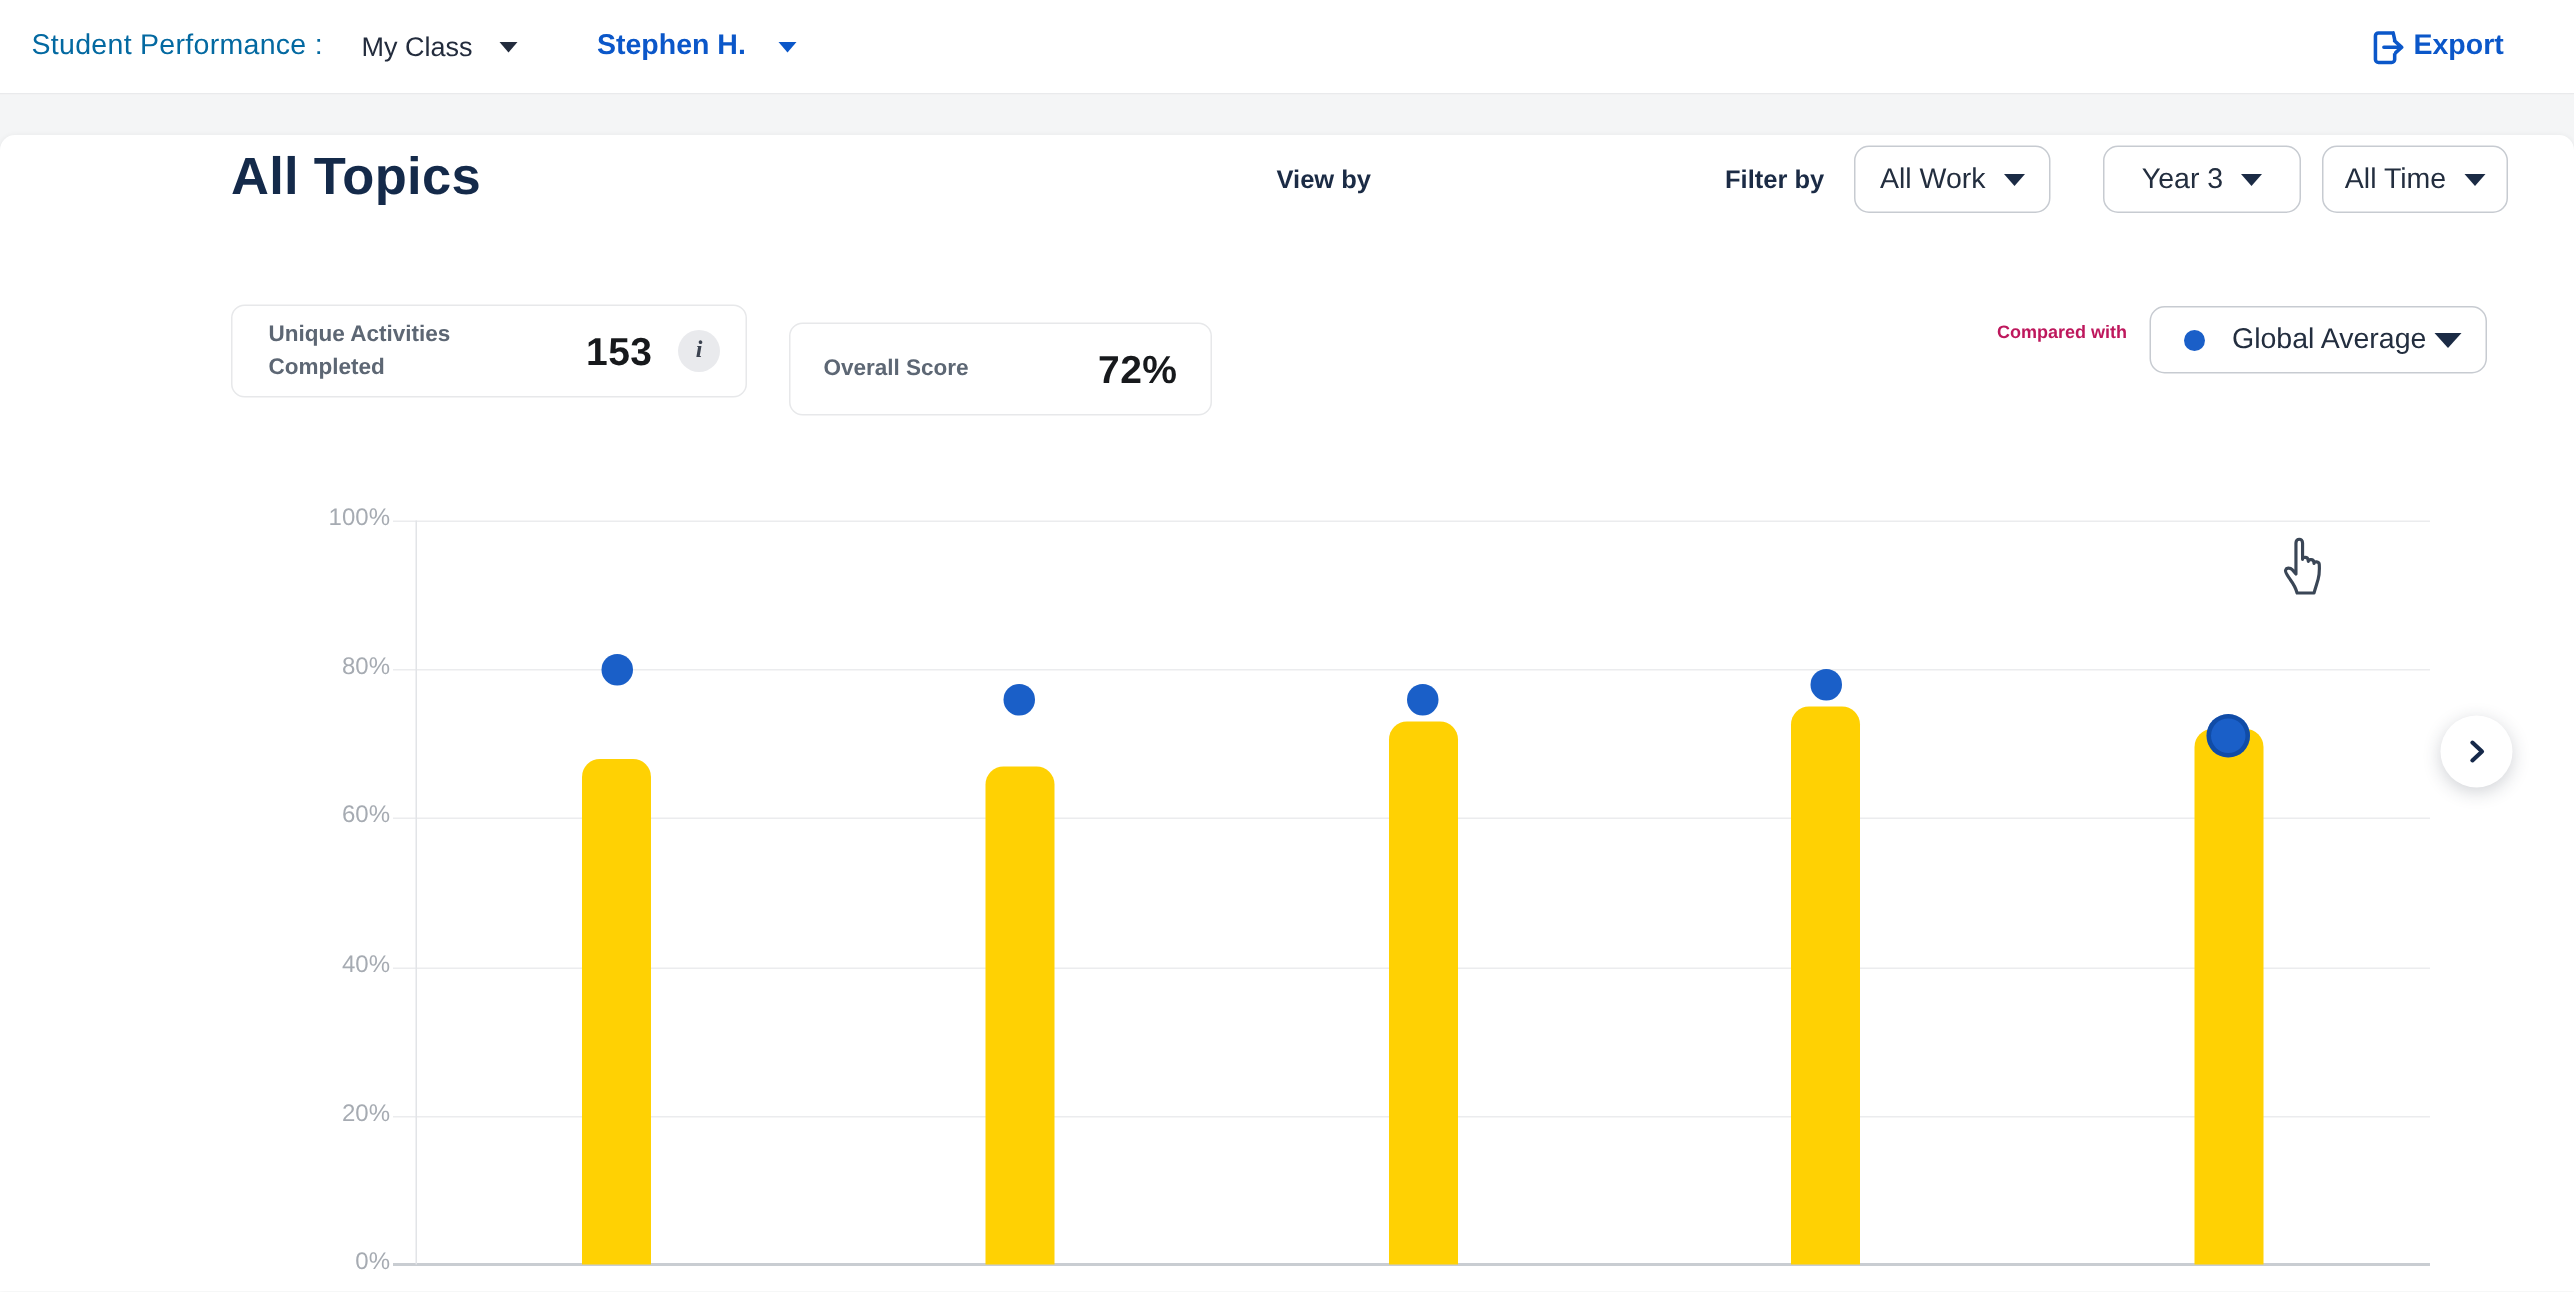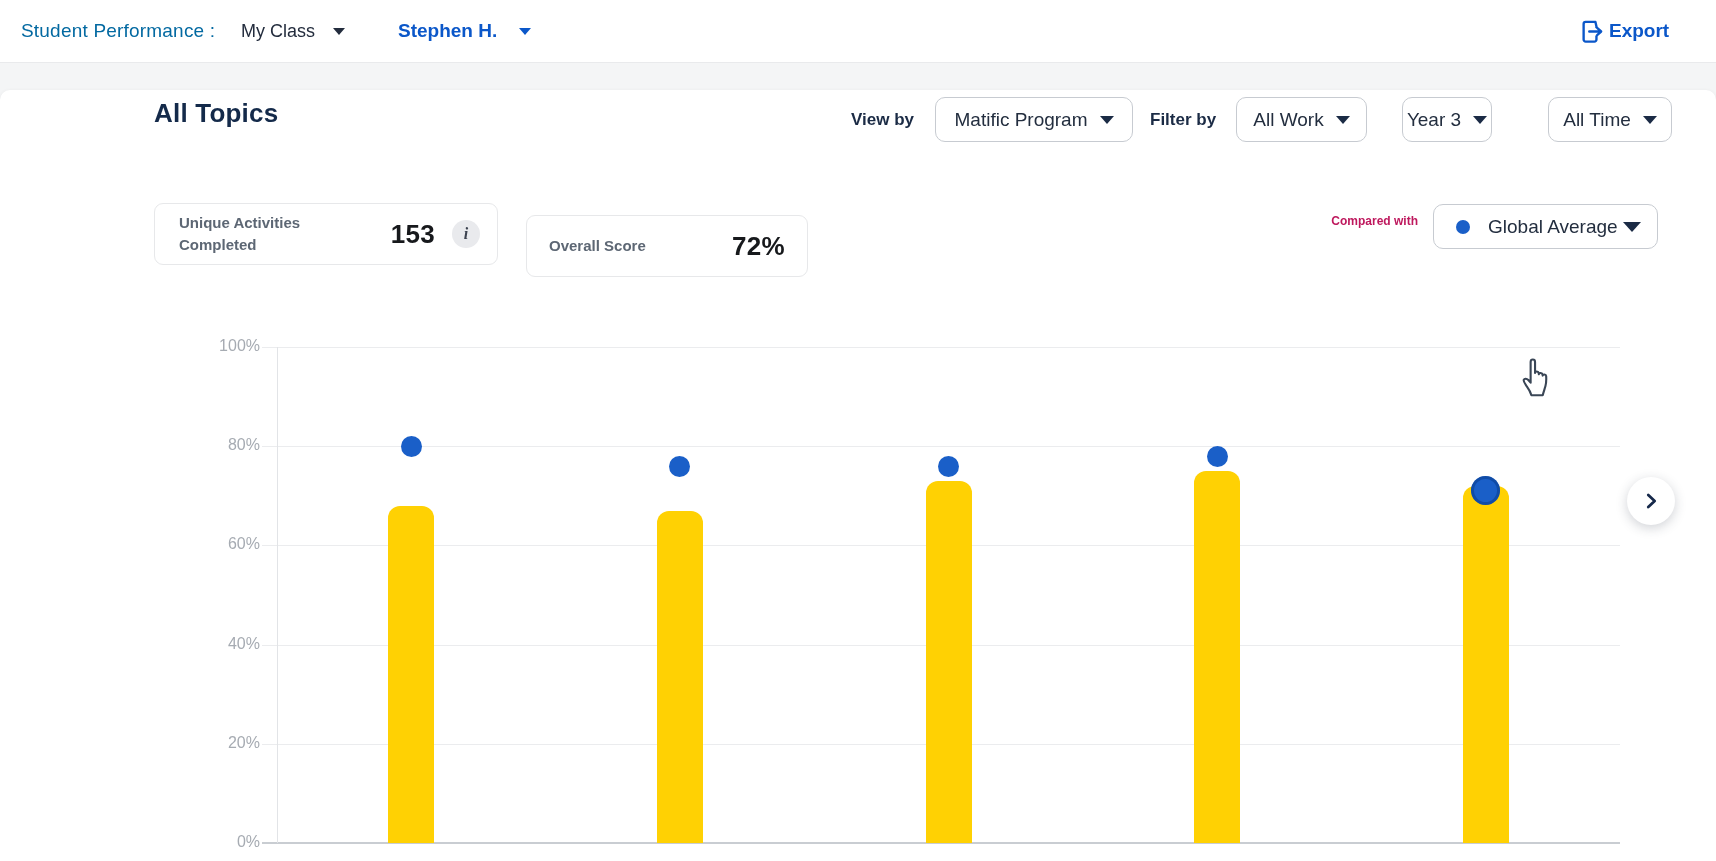--- a/index.html
+++ b/index.html
@@ -27,35 +27,35 @@
     display:flex; align-items:center; gap:4px;
     background:none; border:none; cursor:pointer;
     color:#0b57c9; font-family:inherit; font-size:19px; font-weight:600;
   }
   
   .panel{
     position:absolute; left:0; top:90px; width:1716px; height:771px;
     background:#fff; border-radius:10px 10px 0 0;
     box-shadow:0 1px 4px rgba(0,0,0,.07);
   }
-  .section-title{ position:absolute; left:154px; top:8px; font-size:26px; font-weight:800; color:#142a4a; letter-spacing:.2px;}
+  .section-title{ position:absolute; left:154px; top:8px; font-size:35px; font-weight:800; color:#142a4a; letter-spacing:.2px;}
   
   .flabel{ position:absolute; top:18px; height:24px; line-height:24px; font-size:17px; font-weight:800; color:#1b2b45;}
   .flabel.viewby{ left:851px; }
   .flabel.filterby{ left:1150px; }
   .dd{
     position:absolute; top:7px; height:45px;
     background:#fff; border:1px solid #c7cbd1; border-radius:10px;
     display:flex; align-items:center; justify-content:center; gap:12px;
     font-size:19px; color:#232e3f; cursor:pointer;
   }
   .dd .caret{ border-top-width:8px; border-left-width:7px; border-right-width:7px; color:#1b2b45;}
   .dd.view{ left:935px; width:198px; }
   .dd.work{ left:1236px; width:131px; }
-  .dd.year{ left:1402px; width:90px; }
+  .dd.year{ left:1402px; width:132px; }
   .dd.time{ left:1548px; width:124px; }
   
   .card{
     position:absolute; top:113px; height:62px;
     background:#fff; border:1px solid #e7e8ea; border-radius:9px;
     display:flex; align-items:center;
   }
   .card.activities{ left:154px; width:344px; padding:0 17px 0 24px; }
   .card.score{ left:526px; width:282px; padding:0 22px;margin-top:12px; }
   .card-label{ font-size:15px; font-weight:700; color:#5d6774; line-height:1.45; }
@@ -115,24 +115,20 @@
     </span>
     <span>Export</span>
   </button>
 </header>
 
 <main class="panel">
 
   <h1 class="section-title">All Topics</h1>
 
   <span class="flabel viewby">View by</span>
-  <div class="dd view">
-    <span>Matific Program</span>
-    <span class="caret"></span>
-  </div>
   <span class="flabel filterby">Filter by</span>
   <div class="dd work">
     <span>All Work</span>
     <span class="caret"></span>
   </div>
   <div class="dd year">
     <span>Year 3</span>
     <span class="caret"></span>
   </div>
   <div class="dd time">

